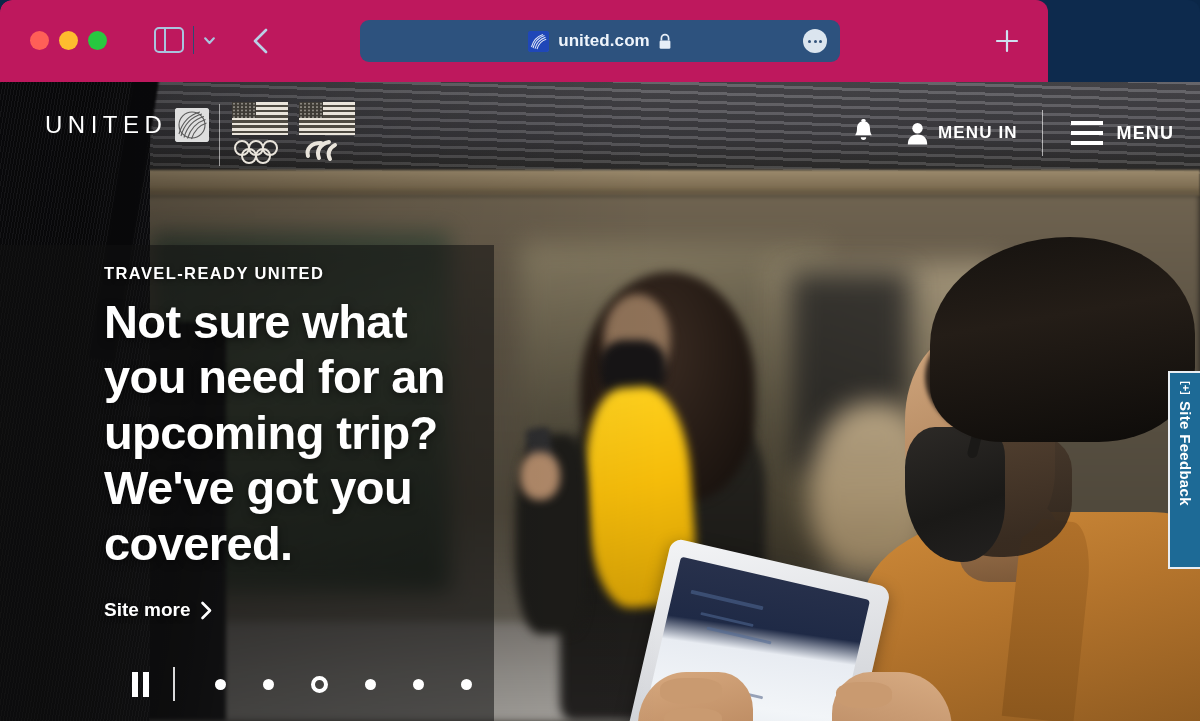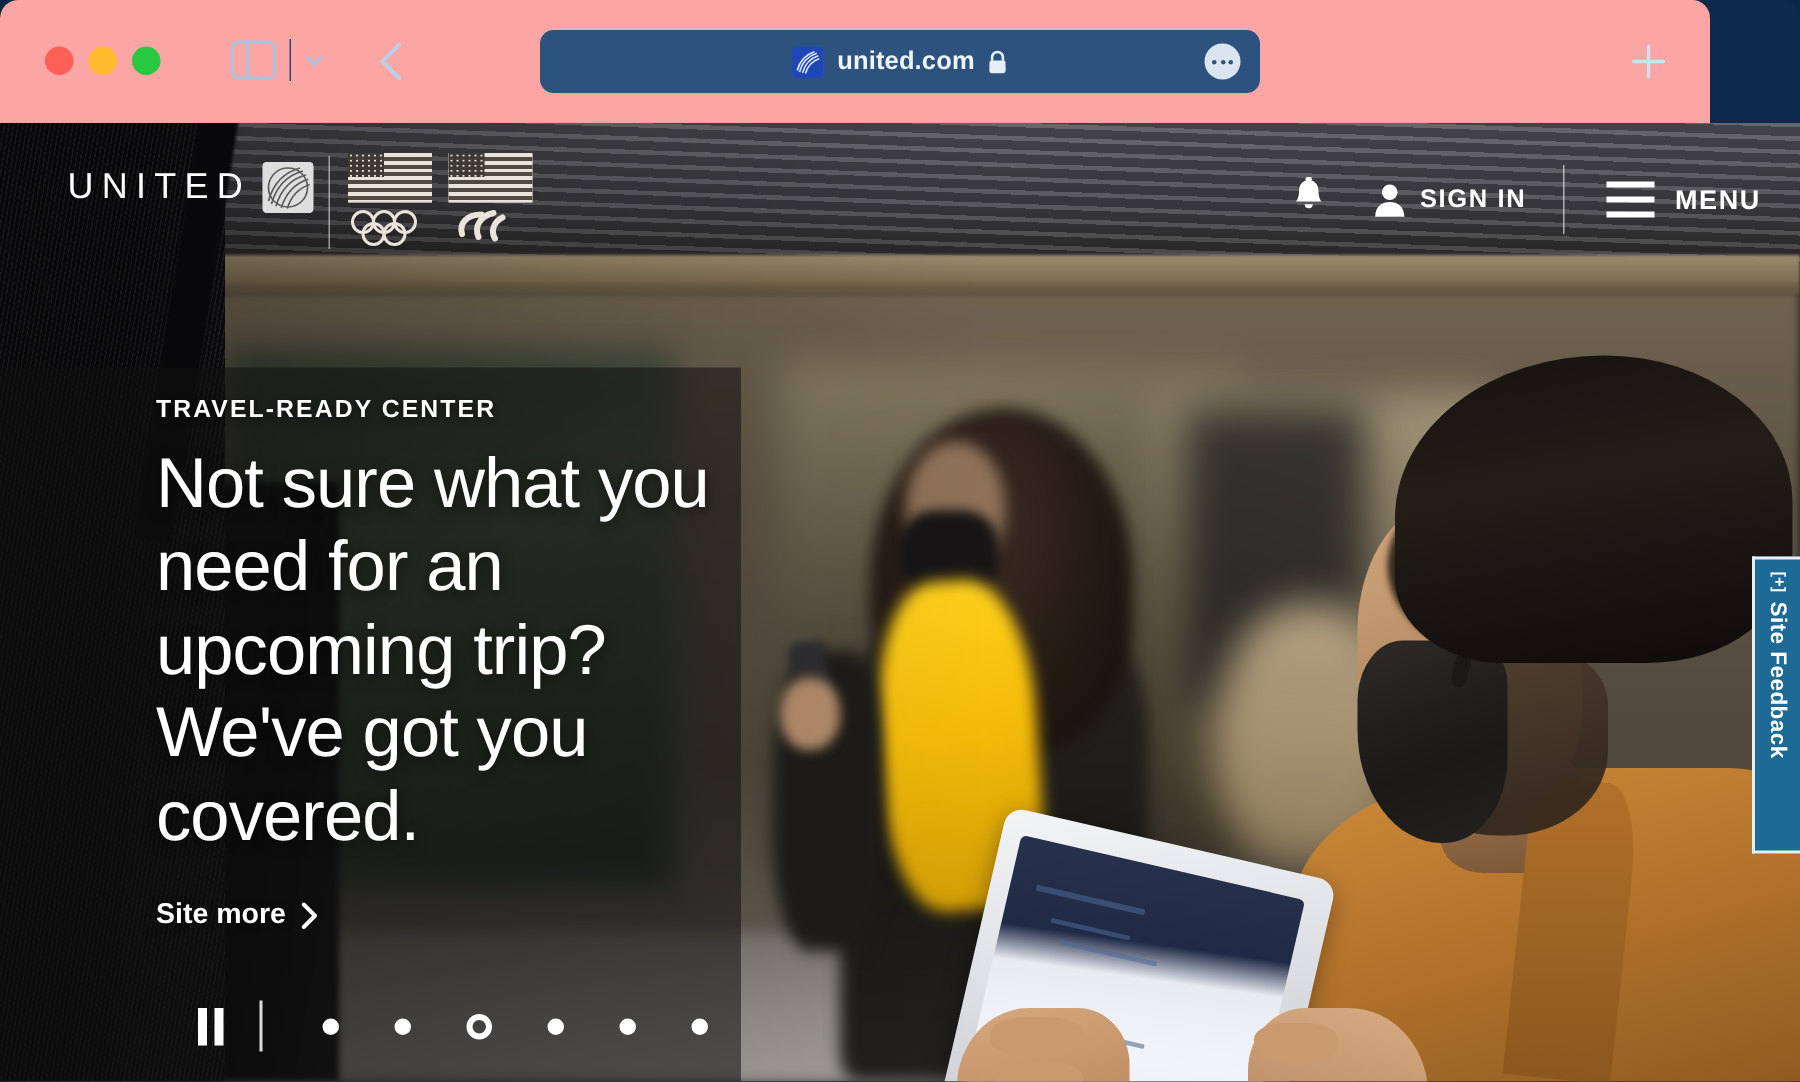--- a/index.html
+++ b/index.html
@@ -10,22 +10,22 @@
   }
 
   
   #browser-window{
     position:absolute; left:0; top:0; width:1200px; height:721px;
     background:#0d2a4d;
     border-radius:12px 12px 0 0;
     overflow:hidden;
   }
   #toolbar{
-    position:absolute; left:0; top:0; width:1140px; height:82px;
-    background:#fca5a5;
+    position:absolute; left:0; top:0; width:1048px; height:82px;
+    background:#be185d;
     border-radius:12px 12px 0 0;
   }
   .traffic-lights{
     position:absolute; left:30px; top:31px; display:flex; gap:10px;
   }
   .tl{ width:19px; height:19px; border-radius:50%; }
   .tl.red{ background:#ff5f57; }
   .tl.yellow{ background:#febc2e; }
   .tl.green{ background:#28c840; }
 
@@ -355,21 +355,21 @@
   }
   #hero-content{
     position:absolute; left:104px; top:182px; width:420px; z-index:7;
   }
   #hero-eyebrow{
     color:#fff; font-size:16.5px; font-weight:700; letter-spacing:1.4px;
     margin-bottom:11px;
     text-shadow:0 1px 5px rgba(0,0,0,.6);
   }
   #hero-headline{
-    color:#fff; font-size:47px; font-weight:400; line-height:1.18;
+    color:#fff; font-size:47px; font-weight:700; line-height:1.18;
     letter-spacing:-.6px;
     text-shadow:0 2px 9px rgba(0,0,0,.55);
     width:380px;
   }
   #hero-cta{
     display:inline-flex; align-items:center; gap:9px;
     margin-top:28px;
     color:#fff; font-size:19px; font-weight:700;
     text-decoration:none;
     text-shadow:0 1px 6px rgba(0,0,0,.6);
@@ -587,38 +587,38 @@
             <rect x="9.3" y="0" width="4.4" height="3" rx="1.6" fill="#fff"></rect>
             <path d="M8.8 18.2 h5.4 a2.7 2.7 0 0 1-5.4 0z" fill="#fff"></path>
           </svg>
         </span>
 
         <span id="signin-group">
           <svg width="21" height="23" viewBox="0 0 21 23">
             <circle cx="10.5" cy="6.2" r="5.2" fill="#fff"></circle>
             <path d="M0.8 22.5 C0.8 15.4 5.3 12.6 10.5 12.6 S20.2 15.4 20.2 22.5 z" fill="#fff"></path>
           </svg>
-          <span id="signin-label">SIGN IN</span>
+          <span id="signin-label">MENU IN</span>
         </span>
 
         <span id="header-divider"></span>
 
         <span id="menu-group">
           <span id="hamburger-icon">
             <span></span>
               <span></span>
               <span></span>
           </span>
           <span id="menu-label">MENU</span>
         </span>
       </div>
     </div>
 
     <div id="hero-content">
-      <div id="hero-eyebrow">TRAVEL-READY CENTER</div>
+      <div id="hero-eyebrow">TRAVEL-READY UNITED</div>
       <div id="hero-headline">Not sure what you need for an upcoming trip? We've got you covered.</div>
       <a id="hero-cta" href="#">
         <span>Site more</span>
         <svg width="13" height="19" viewBox="0 0 13 19">
           <path d="M2.5 2 L10 9.5 L2.5 17" fill="none" stroke="#fff" stroke-width="2.6" stroke-linecap="round" stroke-linejoin="round"></path>
         </svg>
       </a>
     </div>
 
     <div id="carousel-controls">

